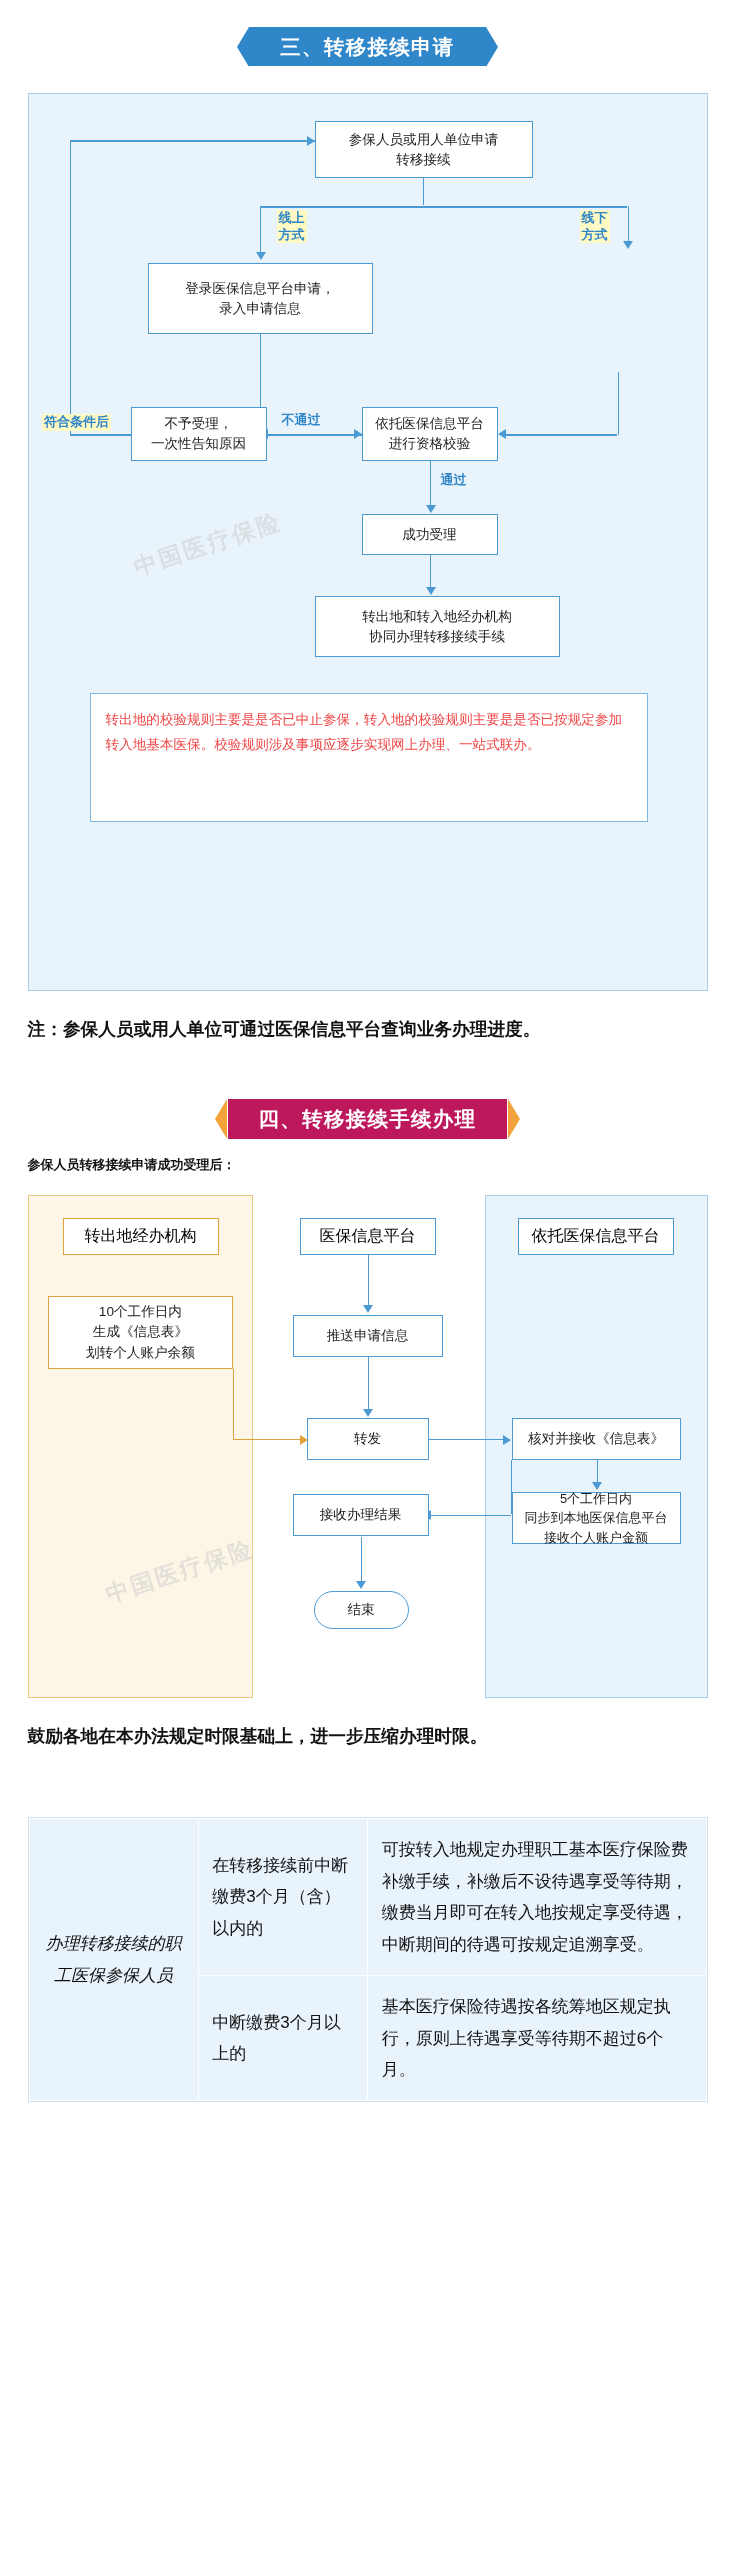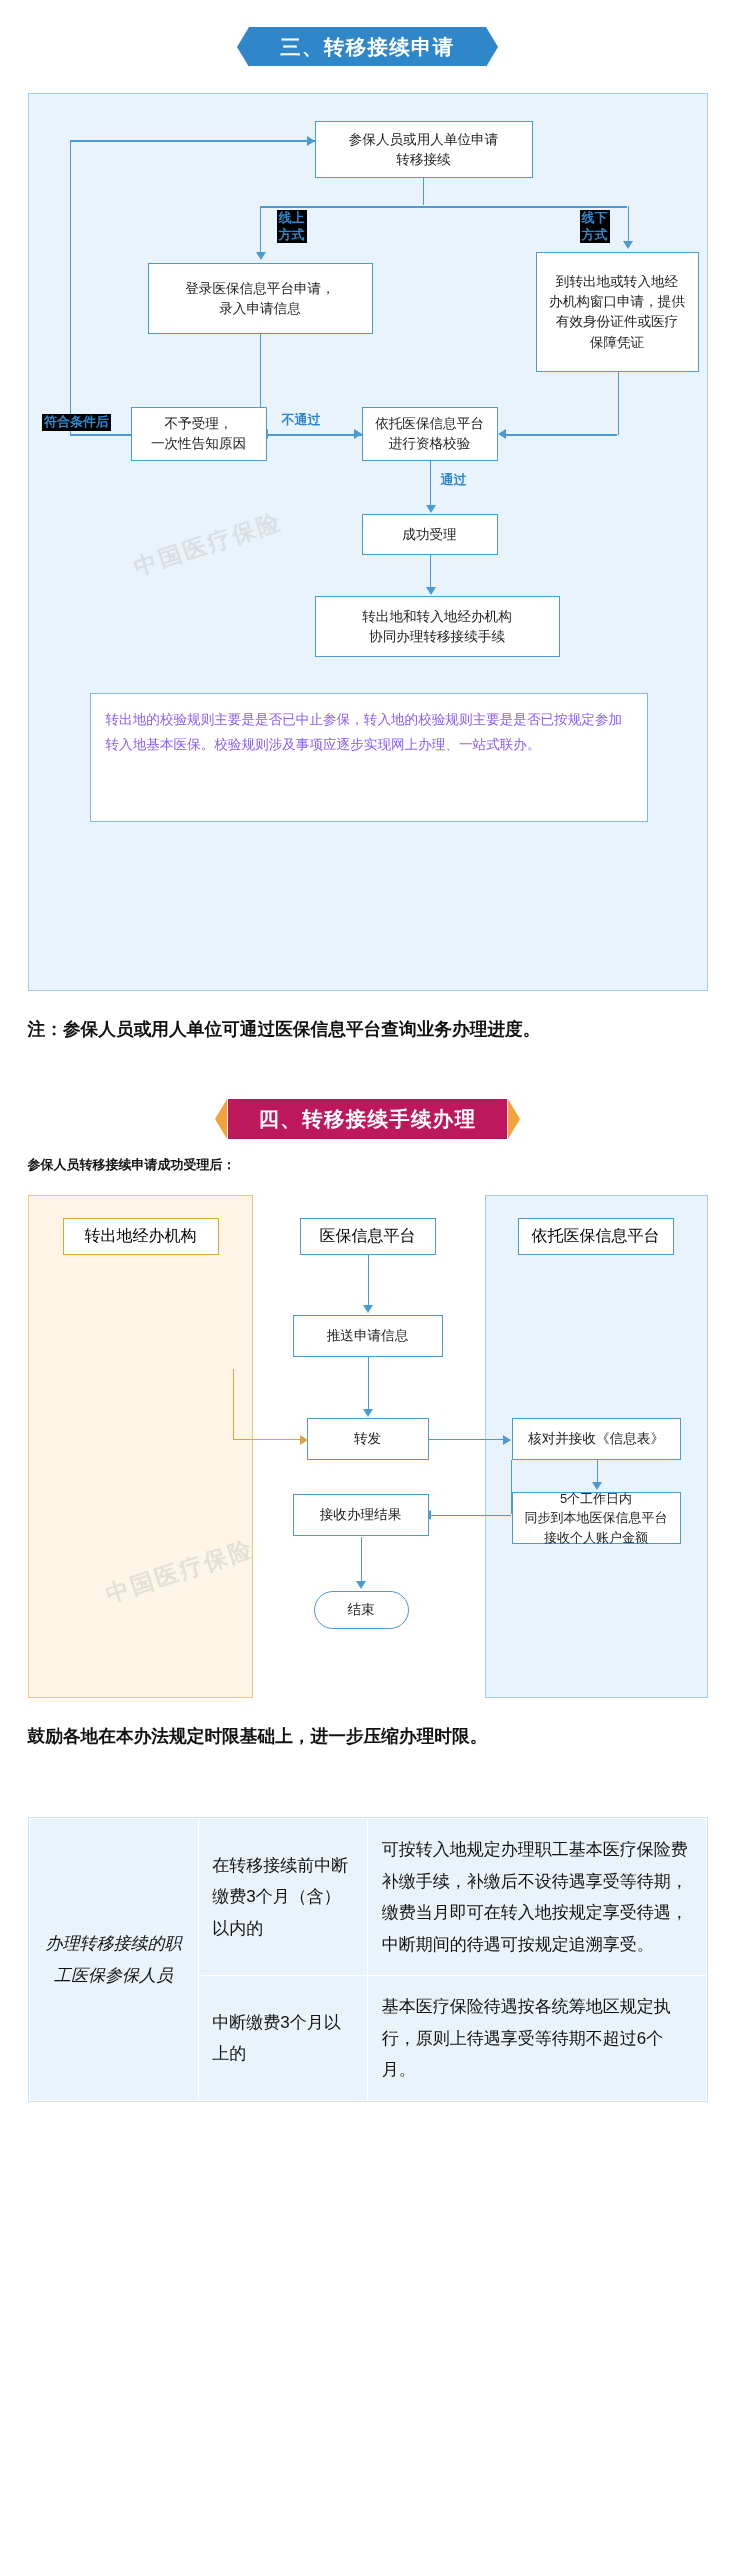--- a/index.html
+++ b/index.html
@@ -95,36 +95,36 @@
     color: #1c1c1c;
     line-height: 1.5;
     padding: 4.1px 6.8px;
   }
   .box.round { border-radius: 20.4px; }
   .note {
     position: absolute;
     background: #ffffff;
     border: 1.4px solid #7fb8e0;
     font-size: 13.6px;
-    color: #8b5cf6;
+    color: #ef4444;
     line-height: 1.9;
     padding: 12.2px 15px;
     text-align: left;
   }
   .lbl {
     position: absolute;
     font-size: 13px;
     font-weight: bold;
     color: #2f86c8;
     line-height: 1.25;
     text-align: center;
     white-space: nowrap;
   }
   .lbl.boxed {
-    background: #000000;
+    background: #fef9c3;
     padding: 0 2px;
   }
 
   
   .ln {
     position: absolute;
     background: #4b9ad4;
   }
   .ln.h { height: 1.4px; }
   .ln.v { width: 1.4px; }
@@ -251,24 +251,20 @@
     <div class="arrow down" style="left:594px; top:147px;"></div>
 
     <div class="lbl boxed" style="left:248px; top:116px; white-space:pre-line;">线上
 方式</div>
     <div class="lbl boxed" style="left:551px; top:116px; white-space:pre-line;">线下
 方式</div>
 
     <div class="box" style="left:119px; top:169px; width:225px; height:71px; white-space:pre-line;">登录医保信息平台申请，
 录入申请信息</div>
 
-    <div class="box" style="left:507px; top:158px; width:163px; height:120px; white-space:pre-line;">到转出地或转入地经
-办机构窗口申请，提供
-有效身份证件或医疗
-保障凭证</div>
 
     <div class="ln v" style="left:231px; top:240px; height:101px;"></div>
     <div class="ln h" style="left:231px; top:340px; width:95px;"></div>
     <div class="arrow right" style="left:325px; top:335px;"></div>
 
     <div class="ln v" style="left:589px; top:278px; height:63px;"></div>
     <div class="ln h" style="left:476px; top:340px; width:112px;"></div>
     <div class="arrow left" style="left:469px; top:335px;"></div>
 
     <div class="box" style="left:333px; top:313px; width:136px; height:54px; white-space:pre-line;">依托医保信息平台
@@ -316,20 +312,23 @@
 
     <div class="col left"></div>
     <div class="col right"></div>
 
     <div class="watermark" style="left:75px; top:361px;">中国医疗保险</div>
 
     <div class="hdr orange" style="left:35px; top:23px; width:156px; height:37px;">转出地经办机构</div>
     <div class="hdr blue" style="left:272px; top:23px; width:136px; height:37px;">医保信息平台</div>
     <div class="hdr blue" style="left:490px; top:23px; width:156px; height:37px;">依托医保信息平台</div>
 
+    <div class="box orange" style="left:20.4px; top:101px; width:185px; height:73px; white-space:pre-line;">10个工作日内
+生成《信息表》
+划转个人账户余额</div>
 
     <div class="ln v" style="left:340px; top:60px; height:52px;"></div>
     <div class="arrow down" style="left:335px; top:110px;"></div>
 
     <div class="box" style="left:265px; top:120px; width:150px; height:42px;">推送申请信息</div>
 
     <div class="ln v" style="left:340px; top:162px; height:53px;"></div>
     <div class="arrow down" style="left:335px; top:214px;"></div>
 
     <div class="box" style="left:279px; top:223px; width:122px; height:42px;">转发</div>

